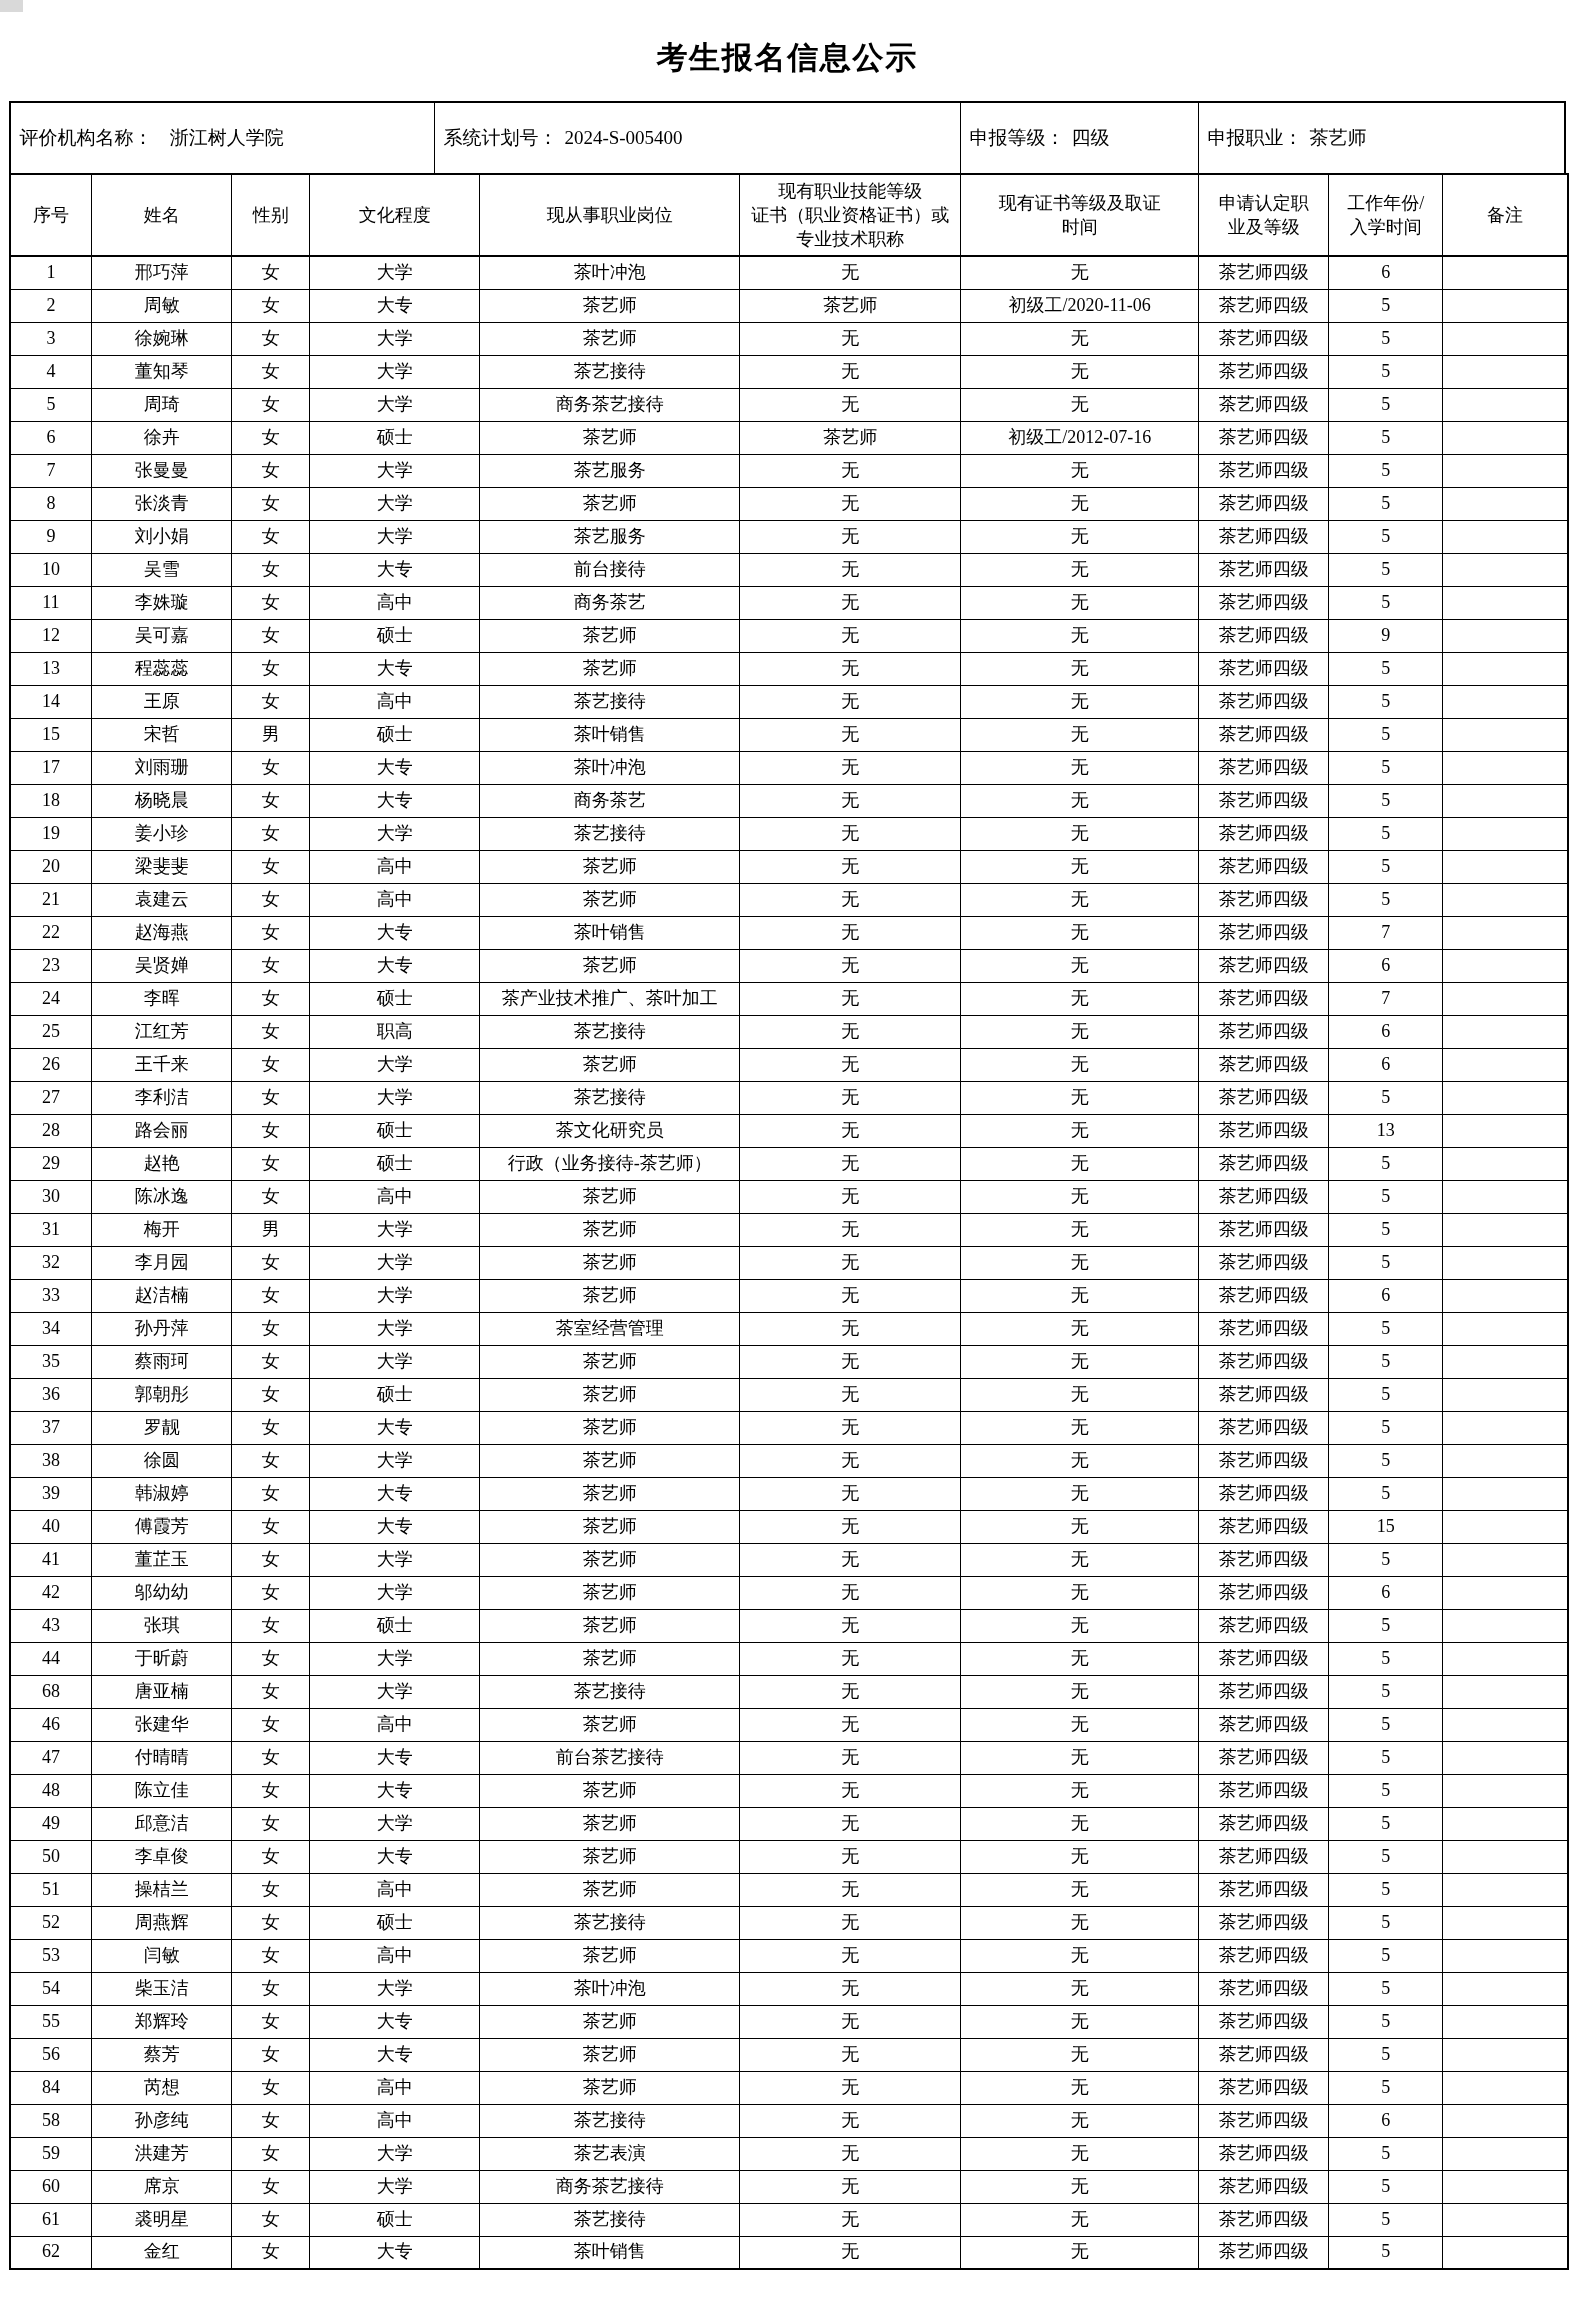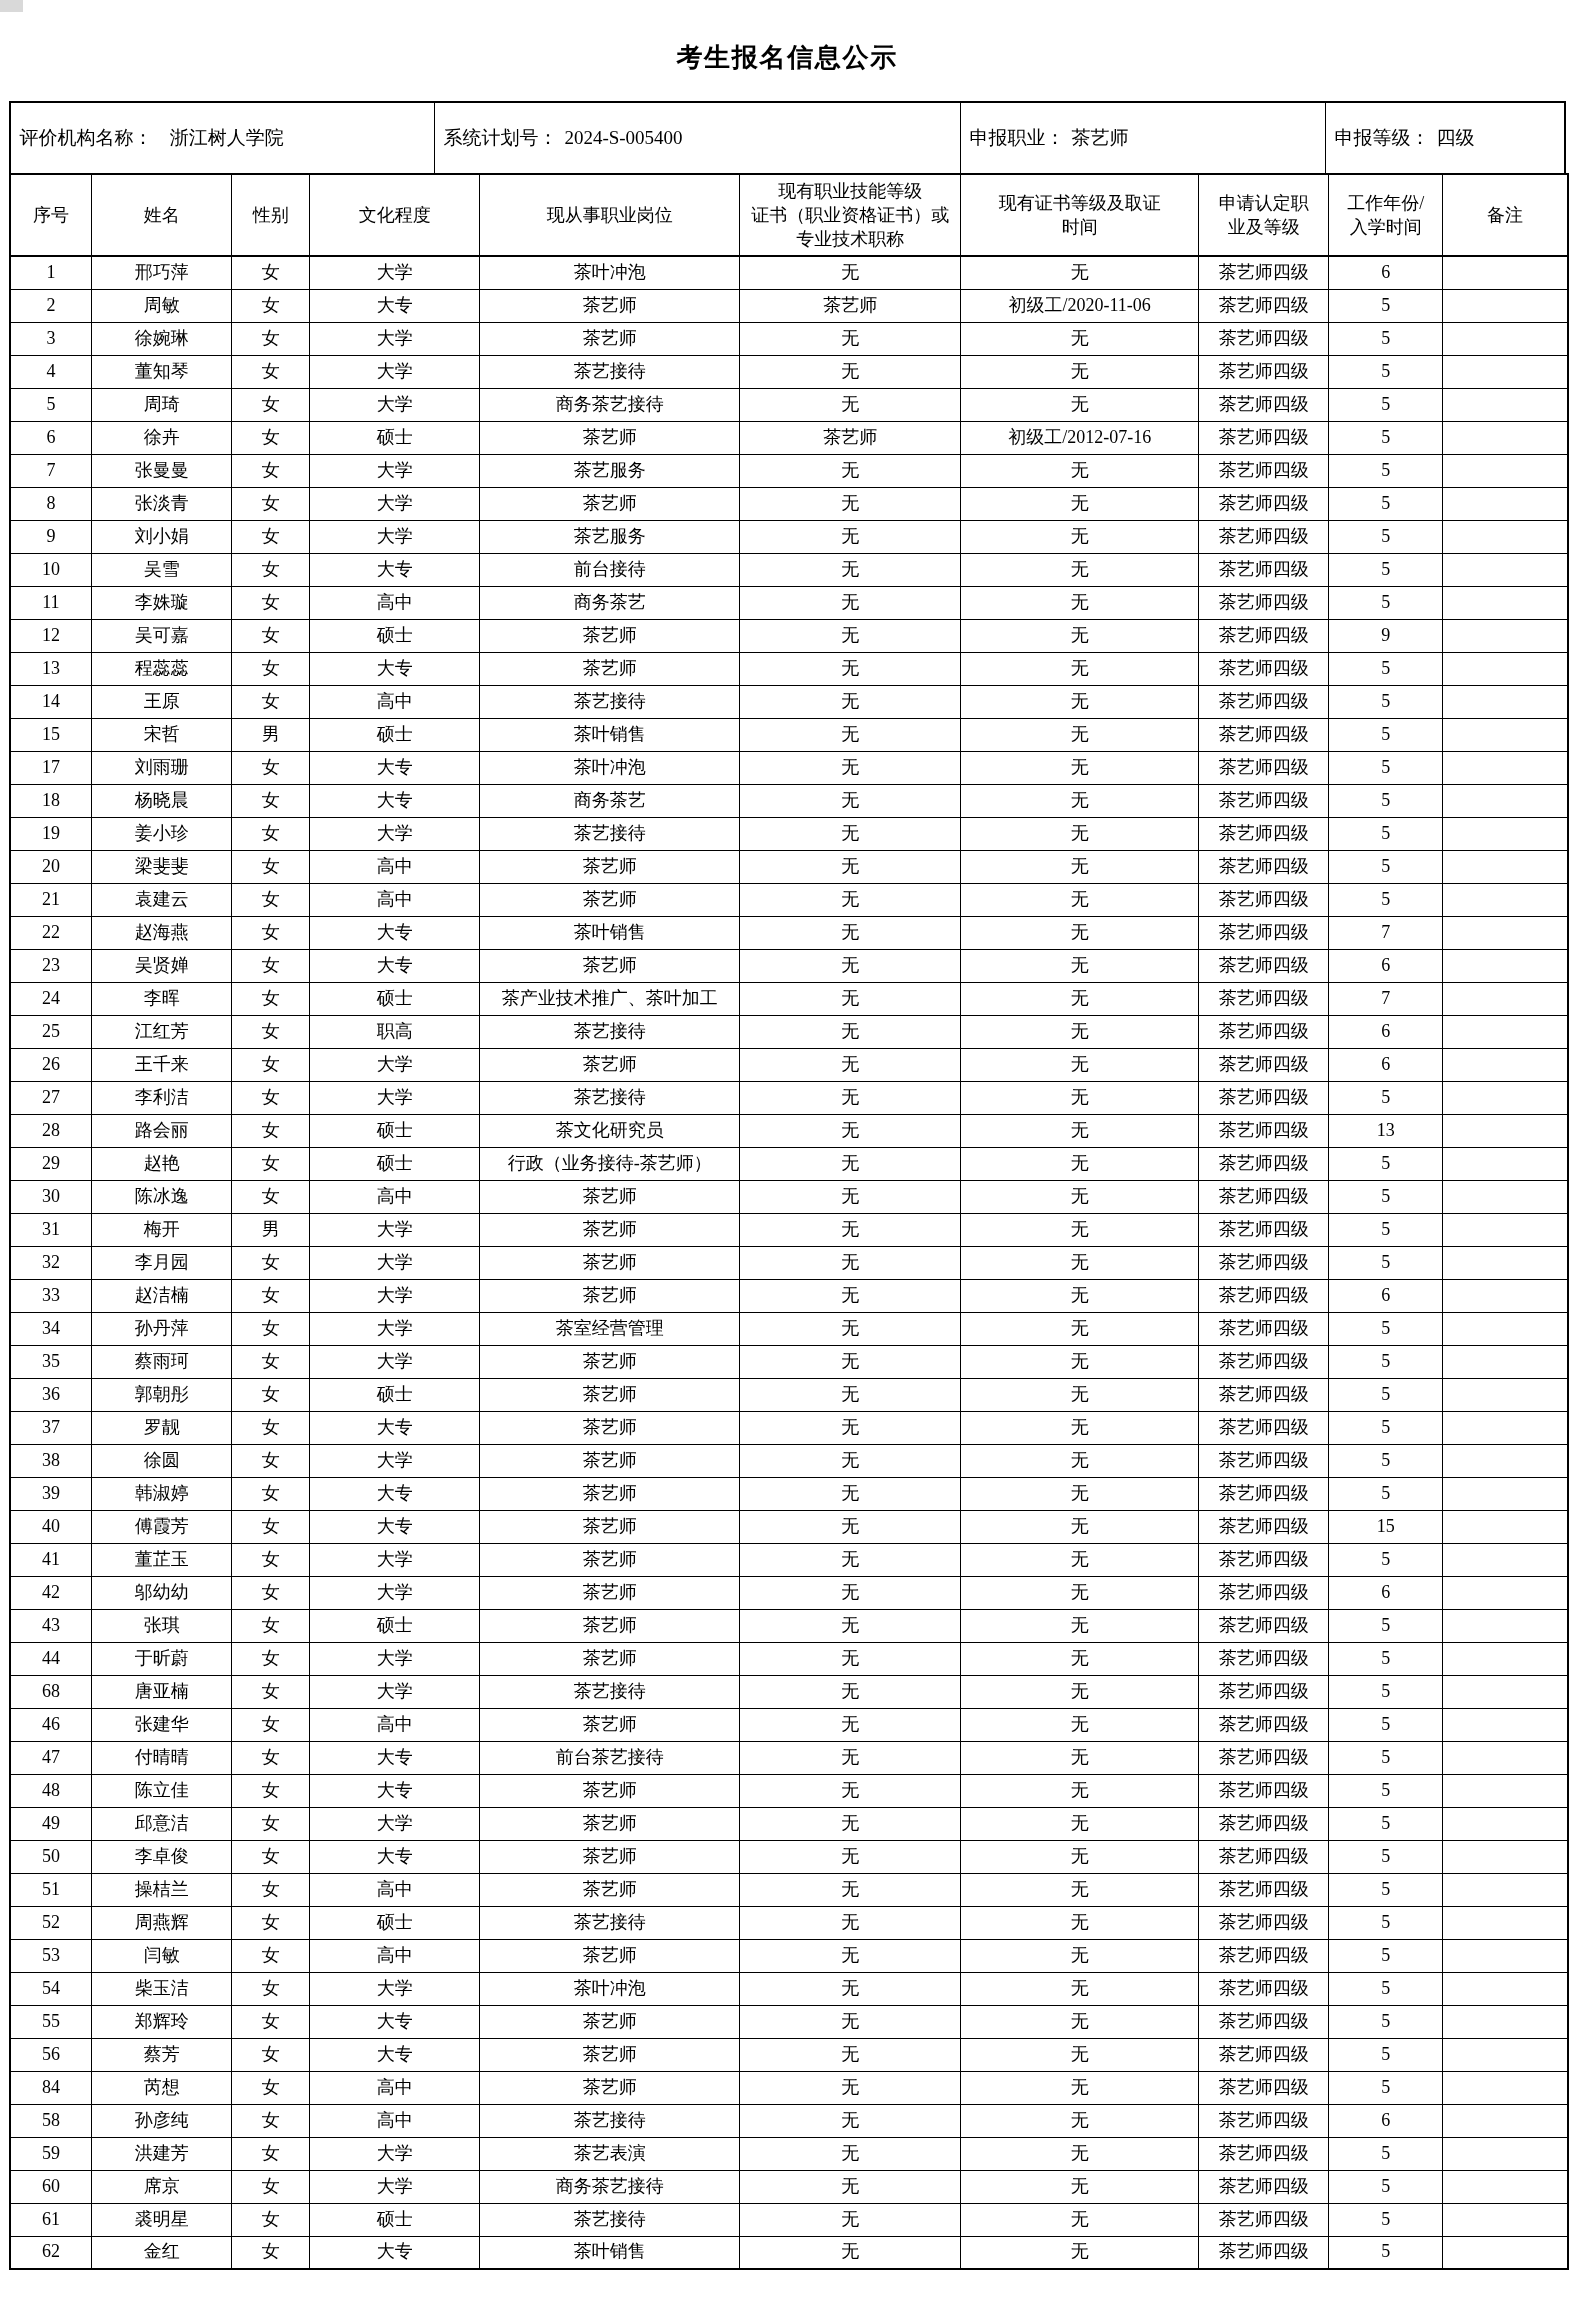--- a/index.html
+++ b/index.html
@@ -3,21 +3,21 @@
 <meta charset="utf-8">
 <style>
   html,body{margin:0;padding:0;}
   body{
     width:1575px;height:2319px;position:relative;background:#ffffff;
     font-family:"Liberation Serif","DejaVu Serif",serif;color:#000;
   }
   .corner-artifact{position:absolute;left:0;top:0;width:22.5px;height:12px;background:#d9d9d9;}
   .sheet{position:absolute;left:8.7px;top:14px;width:1557px;}
   .title-row{height:87px;display:flex;align-items:center;justify-content:center;}
-  .page-title{font-size:26px;font-weight:bold;letter-spacing:1.7px;}
+  .page-title{font-size:31px;font-weight:bold;letter-spacing:1.7px;}
   .info-row{
     display:flex;height:72px;box-sizing:border-box;
     border-top:2.6px solid #000;border-left:2.6px solid #000;border-right:2.6px solid #000;
   }
   .info-cell{
     box-sizing:border-box;border-right:1.7px solid #000;
     display:flex;align-items:center;padding-left:8.7px;font-size:19px;white-space:nowrap;overflow:hidden;
   }
   .info-cell:last-child{border-right:none;}
   .ic-org{width:424px;}
@@ -55,27 +55,27 @@
 
   <div class="info-row">
     <div class="info-cell ic-org">
       <span class="info-label">评价机构名称：</span>
       <span class="info-value">浙江树人学院</span>
     </div>
     <div class="info-cell ic-plan">
       <span class="info-label">系统计划号：</span>
       <span class="info-value">2024-S-005400</span>
     </div>
+    <div class="info-cell ic-level">
+      <span class="info-label">申报等级：</span>
+      <span class="info-value">四级</span>
+    </div>
     <div class="info-cell ic-occ">
       <span class="info-label">申报职业：</span>
       <span class="info-value">茶艺师</span>
-    </div>
-    <div class="info-cell ic-level">
-      <span class="info-label">申报等级：</span>
-      <span class="info-value">四级</span>
     </div>
   </div>
 
   <table class="reg">
     <colgroup>
       <col style="width:82px">
         <col style="width:140px">
         <col style="width:78px">
       <col style="width:170px">
         <col style="width:260px">

